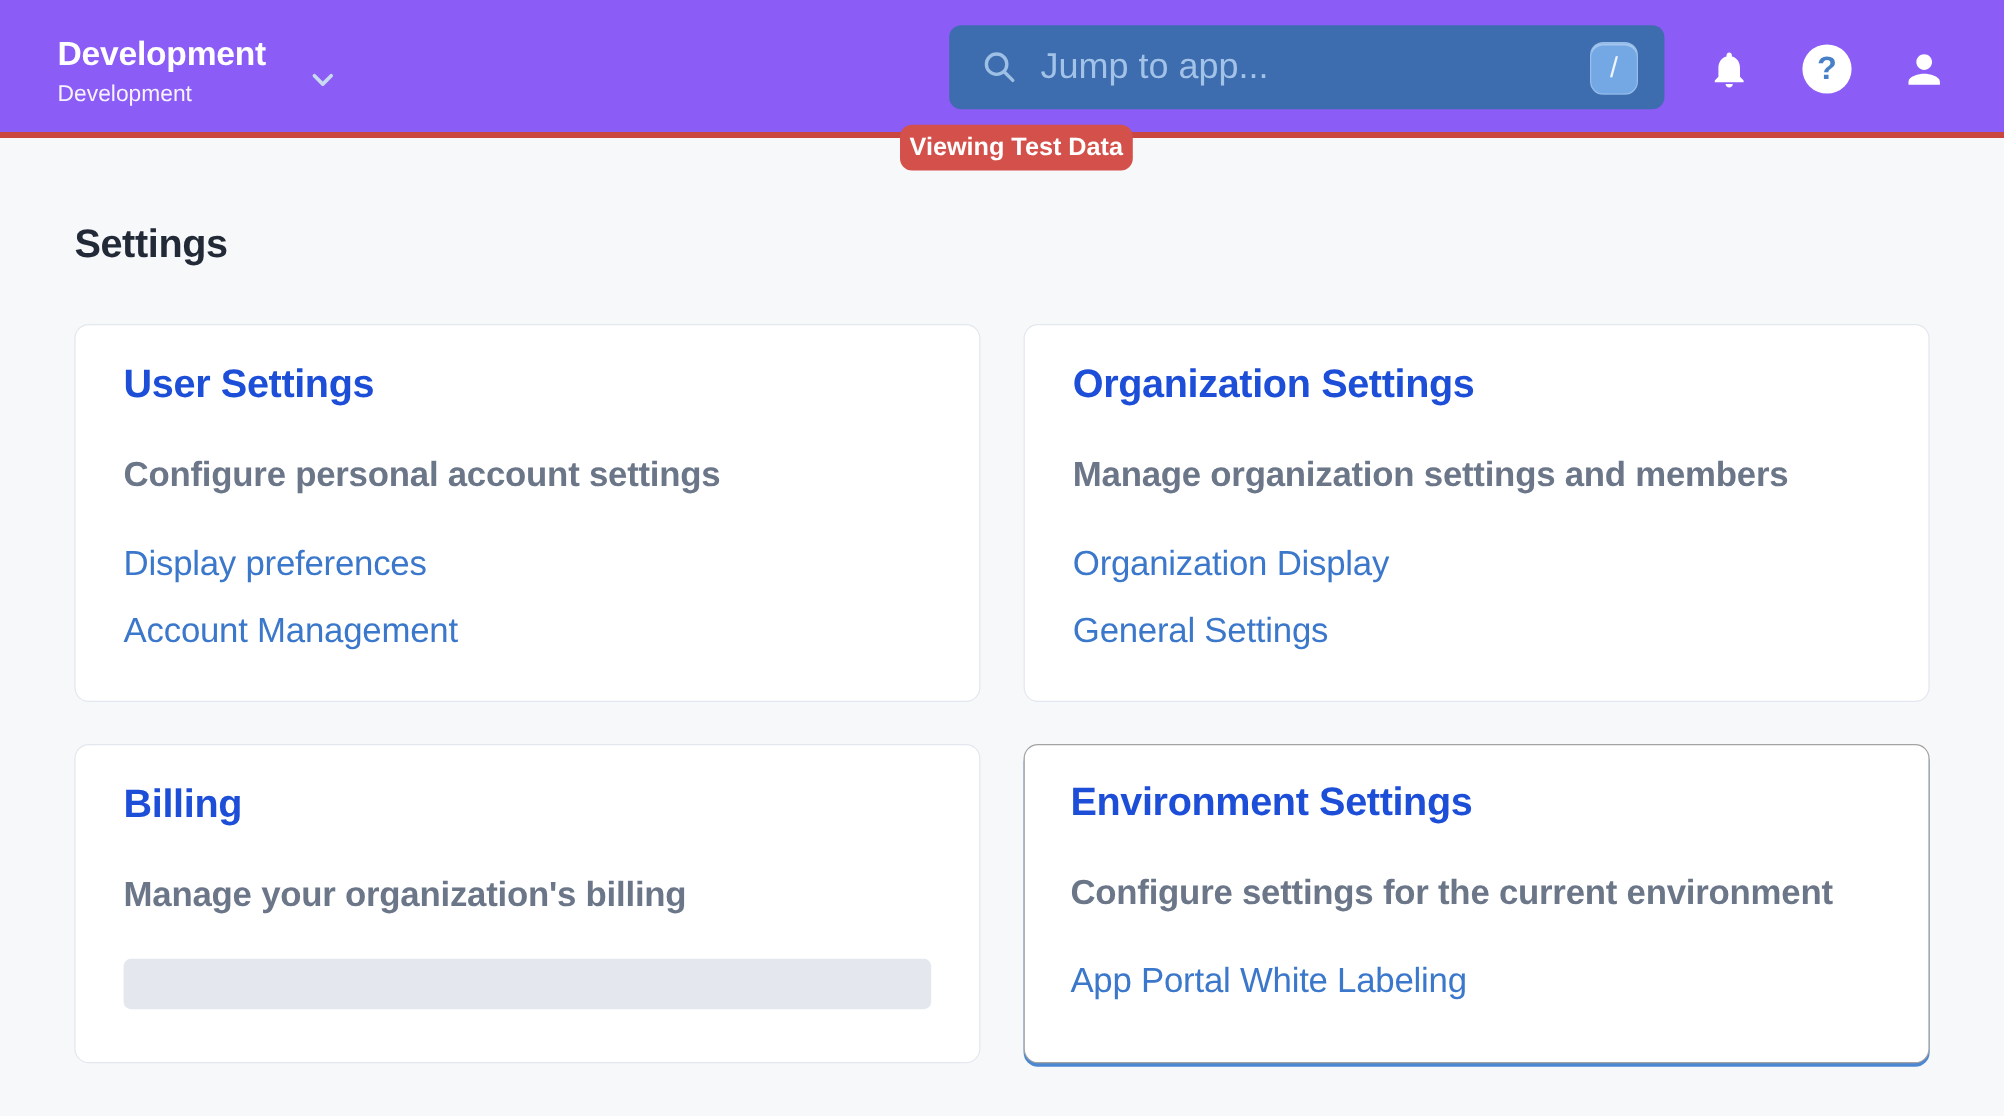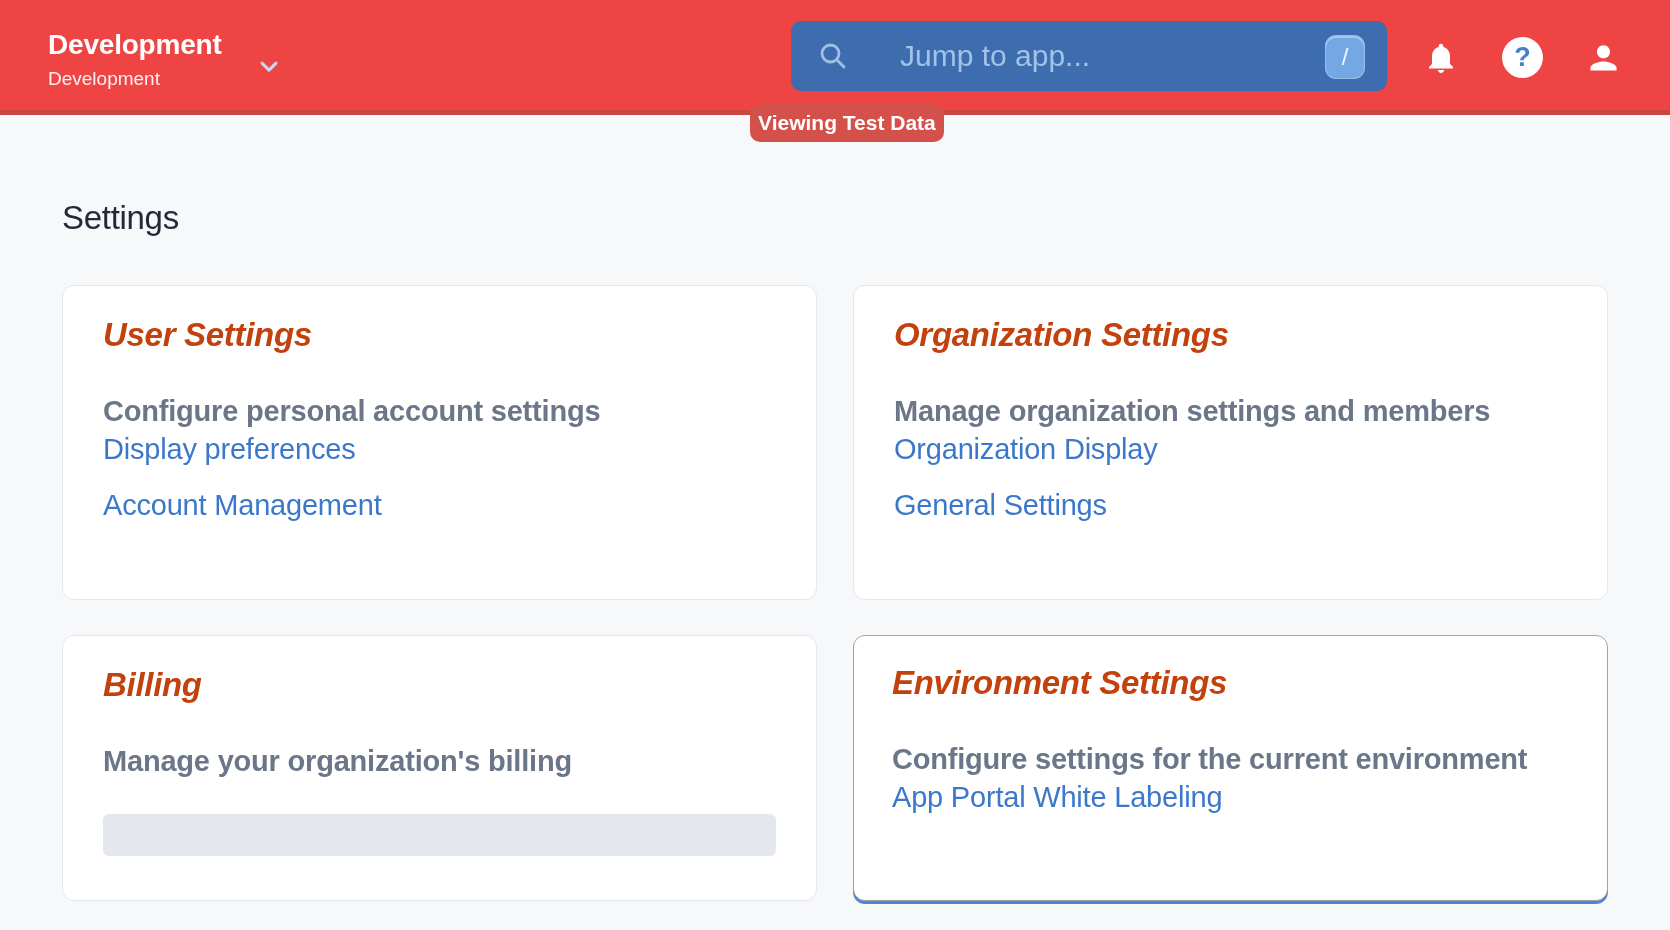--- a/index.html
+++ b/index.html
@@ -9,21 +9,21 @@
     background: #F7F8FA;
     position: relative;
     overflow: hidden;
   }
 
   
   .topnav {
     position: relative;
     width: 100%;
     height: 115px;
-    background: #ef4444;
+    background: #8b5cf6;
     border-bottom: 5px solid #C9473F;
   }
   .env-switcher {
     position: absolute;
     left: 48px;
     top: 28px;
     display: flex;
     align-items: flex-start;
     cursor: pointer;
   }
@@ -66,21 +66,20 @@
     left: 76px;
     top: 0;
     width: 430px;
     height: 70px;
     background: transparent;
     border: none;
     outline: none;
     color: #EAF2FC;
     font-family: "Liberation Sans", "DejaVu Sans", sans-serif;
     font-size: 30px;
-    margin-left: 33px;
   }
   .search input::placeholder { color: #A2C2E8; opacity: 1; }
   .slash-key {
     position: absolute;
     right: 22px;
     top: 14px;
     width: 40px;
     height: 44px;
     background: #74A8E4;
     border: 1px solid rgba(255,255,255,0.25);
@@ -133,25 +132,24 @@
     display: flex;
     align-items: center;
     z-index: 10;
     white-space: nowrap;
   }
 
   
   main { padding: 71px 62px 0 62px; }
   .page-title {
     font-size: 33px;
-    font-weight: 400;
+    font-weight: 700;
     line-height: 34px;
     color: #232A37;
     letter-spacing: -0.3px;
-    margin-top: 15px;
   }
   .grid {
     margin-top: 50px;
     display: grid;
     grid-template-columns: 1fr 1fr;
     grid-template-rows: 315px 266px;
     column-gap: 36px;
     row-gap: 35px;
   }
   .card {
@@ -163,34 +161,34 @@
   }
   .card.highlighted {
     border: 1px solid #a3a3a3;
     box-shadow: 0 3px 0 #4C87D1;
     padding: 26px 38px;
   }
   .card-title {
     font-size: 33px;
     font-weight: 700;
     line-height: 42px;
-    color: #c2410c;
+    color: #1d4ed8;
     letter-spacing: -0.3px;
-    font-style: italic;
   }
   .card-desc {
     margin-top: 36px;
     font-size: 29px;
     font-weight: 700;
     line-height: 38px;
     color: #6B7689;
     letter-spacing: -0.2px;
     white-space: nowrap;
   }
   .card-links {
+    margin-top: 36px;
     display: flex;
     flex-direction: column;
     gap: 18px;
   }
   .card-link {
     font-size: 29px;
     line-height: 38px;
     color: #3B78CB;
     text-decoration: none;
     letter-spacing: -0.2px;

